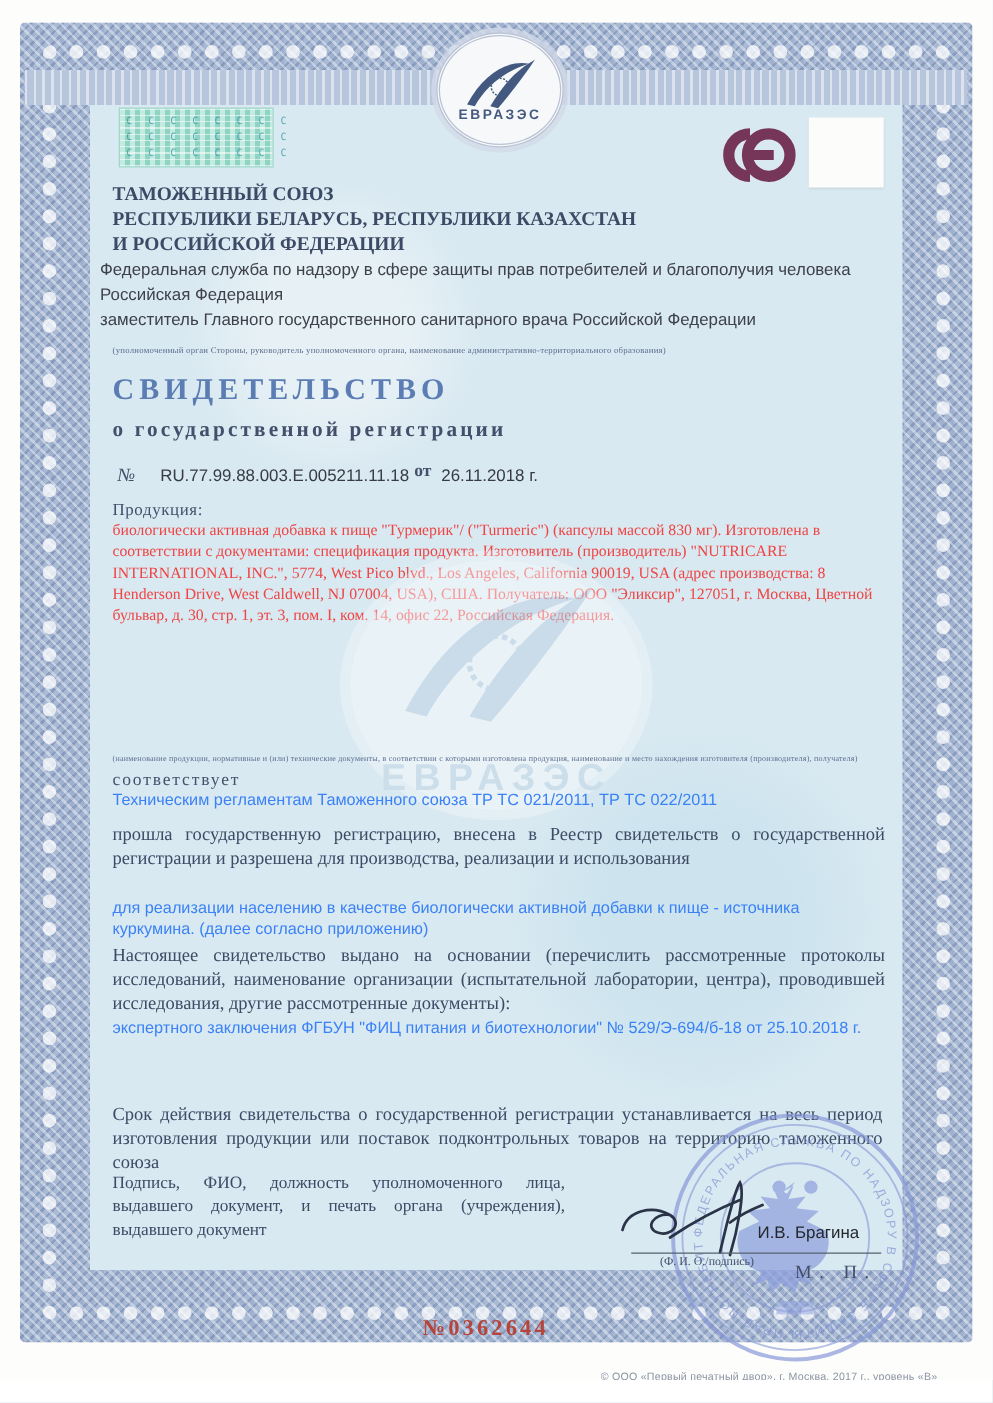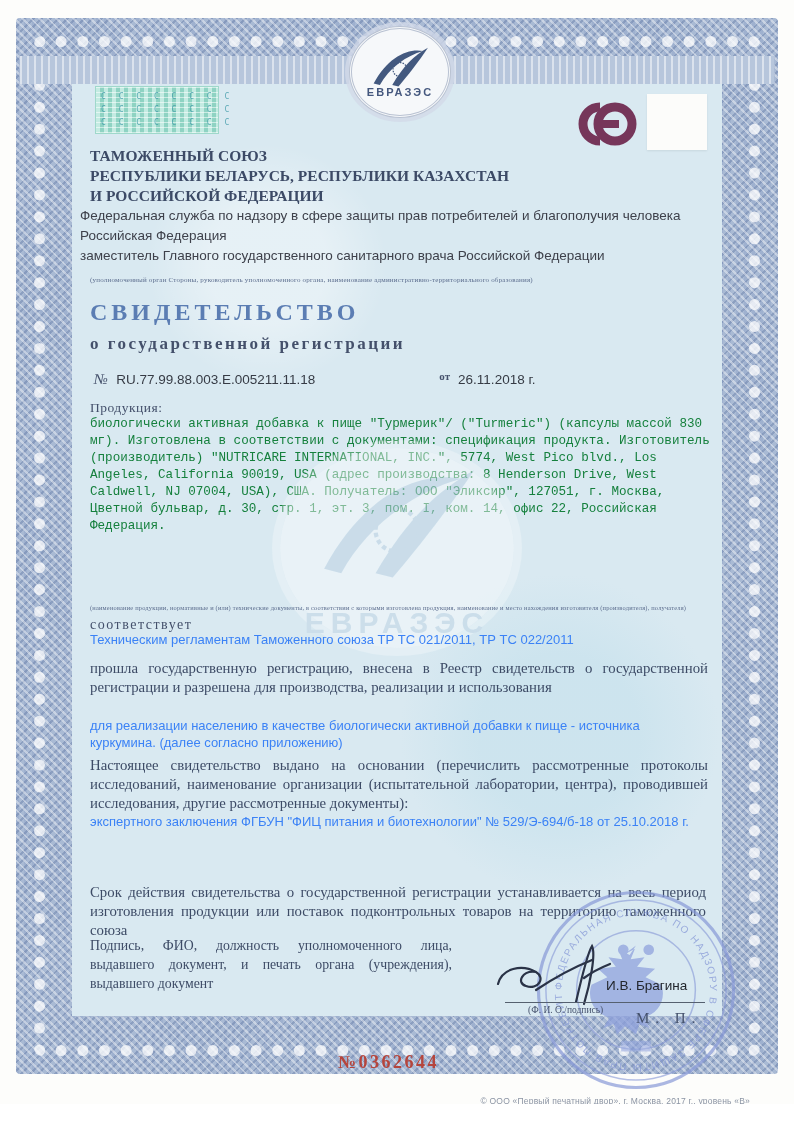--- a/index.html
+++ b/index.html
@@ -46,26 +46,26 @@
   .auth{position:absolute;left:80px;width:634px;top:206px;color:#3e414b;
     font-family:"Liberation Sans",sans-serif;font-size:13.5px;line-height:20px;}
   .tinynote{position:absolute;left:90px;width:614px;color:#5c6d8e;
     font-size:7px;letter-spacing:.2px;}
   .title-main{position:absolute;left:90px;width:614px;top:299px;color:#5b7db3;font-weight:bold;
     font-size:24px;letter-spacing:4px;}
   .title-sub{position:absolute;left:90px;width:614px;top:334px;color:#44506b;font-weight:bold;
     font-size:17px;letter-spacing:2.5px;}
   .numline{position:absolute;left:94px;top:370px;width:610px;}
   .numline .no{font-size:15px;color:#44506b;font-style:italic;}
-  .numline .num{font-family:"Liberation Sans",sans-serif;font-size:13.5px;color:#363b45;margin-left:4px;}
-  .numline .ot{font-size:11px;color:#44506b;margin-left:120px;vertical-align:4px;font-weight:bold;}
+  .numline .num{font-family:"Liberation Sans",sans-serif;font-size:13.5px;color:#363b45;margin-left:16px;}
+  .numline .ot{font-size:14px;color:#44506b;vertical-align:4px;font-weight:bold;}
   .numline .date{font-family:"Liberation Sans",sans-serif;font-size:13.5px;color:#363b45;margin-left:4px;}
   .prod-label{position:absolute;left:90px;top:400px;font-size:13.5px;color:#44506b;letter-spacing:.5px;}
-  .prod-body{position:absolute;left:90px;top:416px;width:622px;font-family:Liberation Mono, monospace;
-    font-size:12.6px;line-height:17px;color:#15803d;}
+  .prod-body{position:absolute;left:90px;top:416px;width:622px;font-family:Liberation Serif, serif;
+    font-size:12.6px;line-height:17px;color:#ef4444;}
   .serifpara{color:#3d4b66;font-size:14.8px;line-height:19px;text-align:justify;}
   .sanspara{font-family:"Liberation Sans",sans-serif;color:#3b82f6;font-size:13px;line-height:17px;}
   .lead{color:#44506b;font-size:14px;letter-spacing:1.5px;}
   
   .watermark{position:absolute;left:280px;top:448px;width:234px;height:200px;opacity:.55;pointer-events:none;}
   .watermark .wcircle{position:absolute;inset:0;border-radius:50%;background:rgba(250,252,253,.85);
     box-shadow:0 0 0 8px rgba(255,255,255,.5);}
   .watermark .wword{position:absolute;left:0;right:0;bottom:8px;text-align:center;
     font-family:"Liberation Sans",sans-serif;font-weight:bold;font-size:30px;letter-spacing:6px;
     color:#c2d6e6;}

